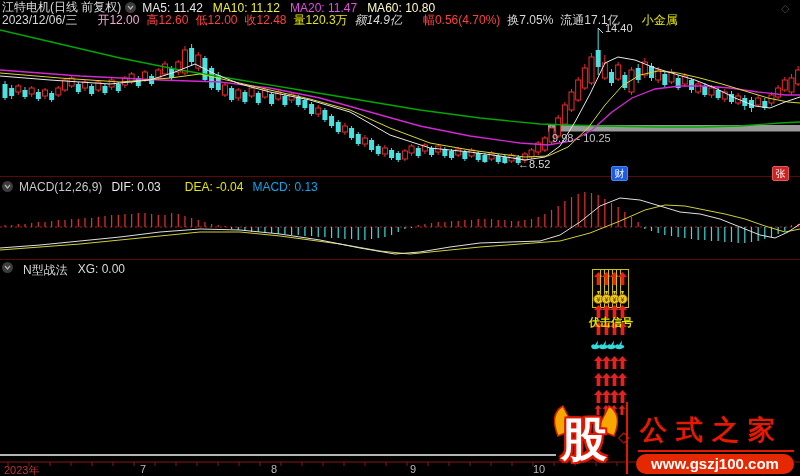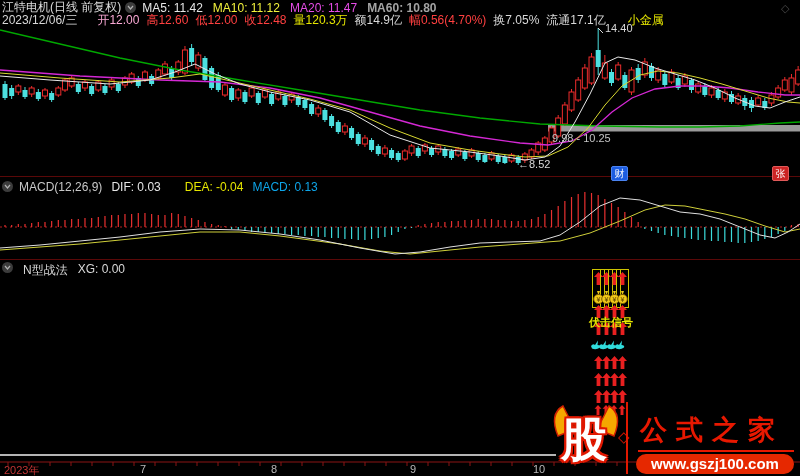--- a/index.html
+++ b/index.html
@@ -48,31 +48,31 @@
 
 <div class="screen">
 
   <div class="hdr line1">
     <span class="title">江特电机(日线 前复权)</span>
     <span class="collapse">
       <svg width="7" height="5" viewBox="0 0 7 5">
           <polyline points="1,1 3.5,4 6,1" fill="none" stroke="#b0b0b0" stroke-width="1.2"></polyline>
         </svg>
     </span>
-    <span id="ma-labels"><span style="color: rgb(230, 230, 230); margin-right: 10px;">MA5: 11.42</span><span style="color: rgb(242, 242, 60); margin-right: 10px;">MA10: 11.12</span><span style="color: rgb(230, 76, 230); margin-right: 10px;">MA20: 11.47</span><span style="color: #a3a3a3; margin-right: 22px; font-weight: bold;">MA60: 10.80</span></span>
+    <span id="ma-labels"><span style="color: rgb(230, 230, 230); margin-right: 10px;">MA5: 11.42</span><span style="color: rgb(242, 242, 60); margin-right: 10px;">MA10: 11.12</span><span style="color: rgb(230, 76, 230); margin-right: 10px;">MA20: 11.47</span><span style="color: #fef9c3; margin-right: 22px;">MA60: 10.80</span></span>
   </div>
 
   <div class="hdr line2" id="info-line">
       <span style="color: rgb(216, 216, 216); margin-right: 20px;">2023/12/06/三</span>
       <span style="color: #f9a8d4; margin-right: 7px;">开12.00</span>
       <span style="color: rgb(255, 64, 64); margin-right: 7px;">高12.60</span>
       <span style="color: rgb(255, 64, 64); margin-right: 7px;">低12.00</span>
       <span style="color: rgb(255, 64, 64); margin-right: 7px;">收12.48</span>
       <span style="color: rgb(230, 230, 0); margin-right: 7px;">量120.3万</span>
-      <span style="color: rgb(216, 216, 216); margin-right: 7px;">额14.9亿</span>
+      <span style="color: rgb(216, 216, 216); margin-right: 21px; font-style: italic;">额14.9亿</span>
       <span style="color: rgb(255, 64, 64); margin-right: 7px;">幅0.56(4.70%)</span>
       <span style="color: rgb(216, 216, 216); margin-right: 7px;">换7.05%</span>
       <span style="color: rgb(216, 216, 216); margin-right: 22px;">流通17.1亿</span>
       <span style="color: rgb(230, 230, 0); margin-right: 7px;">小金属</span>
     </div>
 
   <span class="diamond-top">◇</span>
 
   <svg id="chart-svg" width="800" height="476">
       <rect x="548" y="125" width="252" height="6.5" fill="#9a9a9a"></rect>

